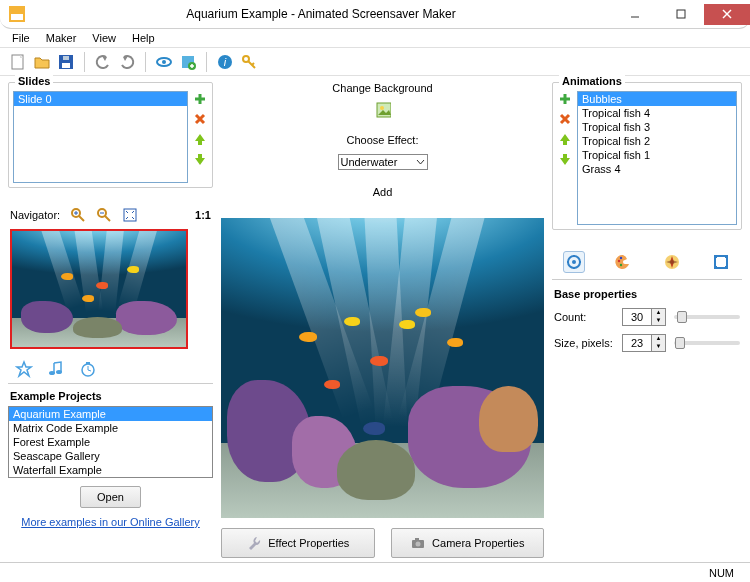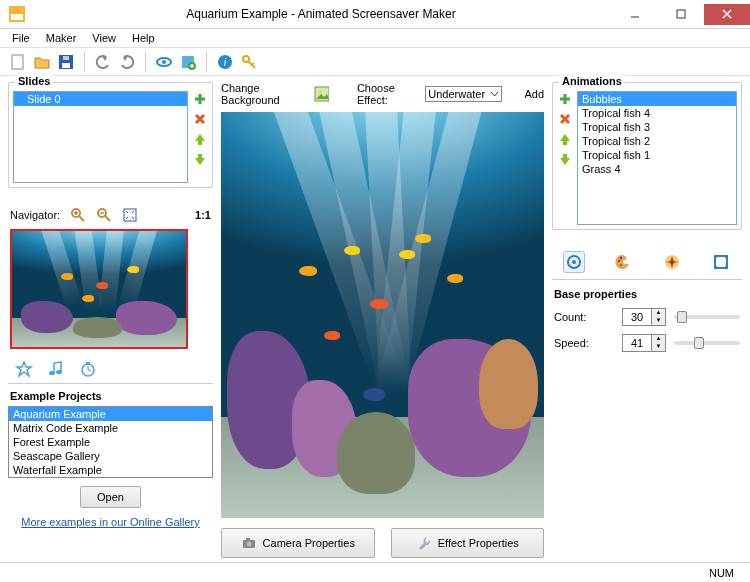--- a/index.html
+++ b/index.html
@@ -1,19 +1,19 @@
 <!DOCTYPE html>
 <html><head>
 <meta charset="utf-8">
 <style>
 * { box-sizing: border-box; margin: 0; padding: 0; font-family: "Segoe UI", Tahoma, sans-serif; font-size: 11px; }
 body { width: 750px; height: 582px; background: #fff; overflow: hidden; }
 
 
-.titlebar { height: 29px; background: #fff; display: flex; align-items: center; border-bottom: 1px solid #d0d0d0; }
+.titlebar { height: 29px; background: #fff; display: flex; align-items: center; border-bottom: 1px solid #d0d0d0; border-radius: 11px; }
 .appicon { width: 26px; height: 26px; display: flex; align-items: center; justify-content: center; margin-left: 4px; }
 .titletext { flex: 1; text-align: center; color: #000; font-size: 12px; }
 .winbtns { display: flex; }
 .winbtn { width: 46px; height: 21px; display: flex; align-items: center; justify-content: center; background: #fff; }
 .winbtn.cls { background: #c75050; color: #fff; width: 46px; height: 21px; }
 
 
 .menubar { height: 19px; display: flex; align-items: center; gap: 0; border-bottom: 1px solid #e0e0e0; padding: 0 4px;}
 .menubar span { padding: 2px 8px; }
 
@@ -28,21 +28,21 @@
 .center { flex:1; padding: 6px 6px 4px 6px; display:flex; flex-direction:column; }
 .right { width: 200px; padding: 6px 8px 4px 2px; display:flex; flex-direction:column; }
 
 
 .group { border: 1px solid #ccc; border-radius: 2px; position: relative; padding: 8px 4px 4px 4px; margin-bottom: 15px;}
 .group .legend { position: absolute; top: -8px; left: 6px; background: #fff; padding: 0 3px; font-weight: bold; }
 
 
 .slidesrow { display:flex; gap:4px; }
 .slidelist { flex:1; height: 92px; border:1px solid #7ba7ce; background:#fff; }
-.slidelist .item { background:#3399ff; color:#fff; padding:1px 13px; }
+.slidelist .item { background:#3399ff; color:#fff; padding:1px 4px; }
 .sidebtns { display:flex; flex-direction:column; gap:4px; }
 .sb { width:16px; height:16px; display:flex; align-items:center; justify-content:center;}
 
 
 .navrow { display:flex; align-items:center; gap:10px; padding: 4px 2px;}
 .thumb { width: 178px; height: 120px; border:2px solid #e02020; background:#1b4d66; margin: 2px 0 6px 2px; position:relative; overflow:hidden;}
 
 
 .mini-tabs { display:flex; gap: 12px; padding: 4px 6px; border-bottom: 1px solid #ccc;}
 .mini-tabs .mt { width:20px; height:20px; display:flex; align-items:center; justify-content:center;}
@@ -50,21 +50,21 @@
 
 .projlist { border:1px solid #888; height: 72px; overflow-y: scroll; background:#fff; margin: 4px 0;}
 .projlist div { padding: 1px 4px;}
 .projlist .sel { background:#3399ff; color:#fff;}
 .openbtn-row { display:flex; justify-content:center; padding:4px 0;}
 .btn { background: linear-gradient(#f7f7f7,#e3e3e3); border:1px solid #aaa; border-radius:2px; padding: 4px 16px; display:flex; align-items:center; gap:6px;}
 .linkrow { text-align:center; padding-top:4px;}
 .linkrow a { color:#1a56c4; font-size:11px; text-decoration:underline;}
 
 
-.center-top { display:flex; align-items:center; gap:8px; padding-bottom:6px;}
+.center-top { display:flex; align-items:center; gap:8px; padding-bottom:20px;flex-direction:column;}
 .effect-select { border:1px solid #888; background:#fff; padding:1px 2px; width:90px; display:flex; align-items:center; justify-content:space-between;}
 .canvas { flex:1; background:#000; display:flex; align-items:center; justify-content:center; overflow:hidden; }
 .center-bot { display:flex; gap:16px; padding-top:10px;}
 .center-bot .btn { flex:1; justify-content:center; padding:6px 10px;}
 
 
 .animrow { display:flex; gap:4px; }
 .animlist { flex:1; height: 134px; border:1px solid #7ba7ce; background:#fff;}
 .animlist div { padding:1px 4px;}
 .animlist .sel { background:#3399ff; color:#fff;}
@@ -360,31 +360,31 @@
         <div class="fish" style="left:70%; top:40%; width:16px; height:9px; background:#f7a21a;"></div>
         <div class="fish" style="left:32%; top:54%; width:16px; height:9px; background:#f05a2a;"></div>
         <div class="fish" style="left:44%; top:68%; width:22px; height:13px; background:#2a4a88;"></div>
         <div class="fish" style="left:55%; top:34%; width:16px; height:9px; background:#f7d21a;"></div>
       </div>
     </div>
 
     <div class="center-bot">
       <div class="btn">
         <svg width="16" height="16">
+            <path d="M11 2 A4 4 0 0 0 8 8 L3 13 L5 15 L10 10 A4 4 0 0 0 14 5 L11 8 L9 6 Z" fill="#aab"></path>
+          </svg>
+        <span>Effect Properties</span>
+      </div>
+      <div class="btn">
+        <svg width="16" height="16">
             <rect x="2" y="5" width="12" height="8" fill="#888" rx="1"></rect>
             <circle cx="8" cy="9" r="2.5" fill="#bbb"></circle>
             <rect x="5" y="3" width="4" height="2" fill="#888"></rect>
           </svg>
         <span>Camera Properties</span>
-      </div>
-      <div class="btn">
-        <svg width="16" height="16">
-            <path d="M11 2 A4 4 0 0 0 8 8 L3 13 L5 15 L10 10 A4 4 0 0 0 14 5 L11 8 L9 6 Z" fill="#aab"></path>
-          </svg>
-        <span>Effect Properties</span>
       </div>
     </div>
   </div>
 
   <div class="right">
     <div class="group">
       <div class="legend">Animations</div>
       <div class="animrow">
         <div class="sidebtns">
           <div class="sb">
@@ -463,30 +463,30 @@
             <div class="updn">
               <div>▲</div>
               <div>▼</div>
             </div>
           </div>
         <div class="slider">
             <div class="knob" style="left:4%"></div>
           </div>
       </div>
       <div class="prow">
-        <label>Speed:</label>
+        <label>Size, pixels:</label>
         <div class="spinner">
-            <input value="41" style="">
+            <input value="23" style="">
             <div class="updn">
               <div>▲</div>
               <div>▼</div>
             </div>
           </div>
         <div class="slider">
-            <div class="knob" style="left:30%"></div>
+            <div class="knob" style="left:2%"></div>
           </div>
       </div>
     </div>
 
     <div style="flex:1"></div>
 
   </div>
 </div>
 
 <div class="status">

